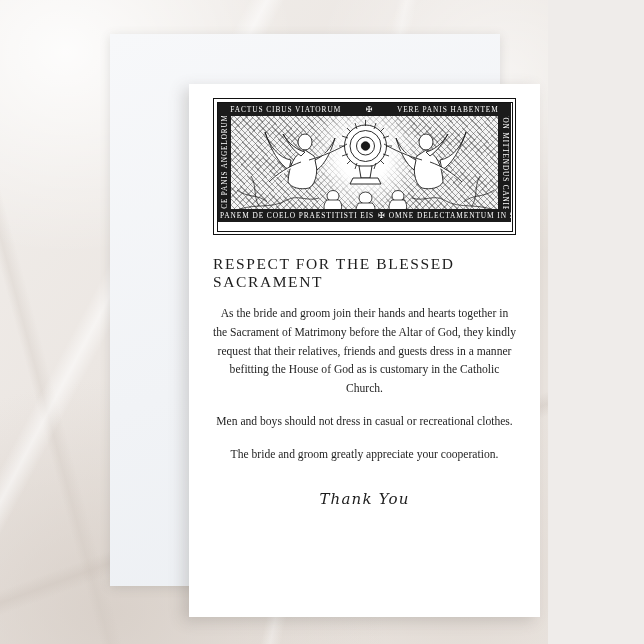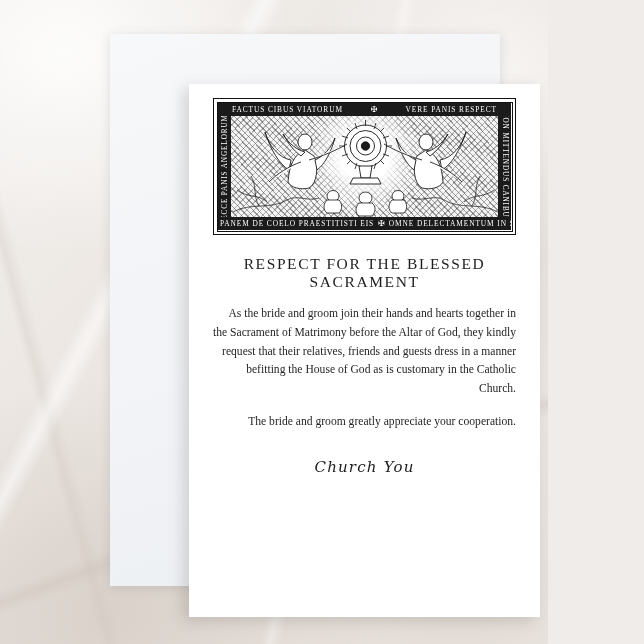--- a/index.html
+++ b/index.html
@@ -90,21 +90,21 @@
     font-family: "Liberation Serif", serif;
     font-size: 7.4px;
     letter-spacing: 0.9px;
     display: flex;
     align-items: center;
     justify-content: space-around;
     white-space: nowrap;
     overflow: hidden;
   }
   .banner.top { top: 4px; }
-  .banner.bottom { bottom: 4px; }
+  .banner.bottom { bottom: 12px; }
   .banner span { padding: 0 2px; }
   .banner .divider { letter-spacing: 0; font-size: 8px; }
 
   
   .side-banner {
     position: absolute;
     top: 17px;
     bottom: 17px;
     width: 13px;
     background: #1b1b1b;
@@ -136,35 +136,35 @@
       radial-gradient(circle at 50% 40%, #ffffff 0%, #ffffff 16%, rgba(255,255,255,0) 40%),
       repeating-linear-gradient(46deg, rgba(25,25,25,0.42) 0 1px, rgba(255,255,255,0) 1px 4px),
       repeating-linear-gradient(-46deg, rgba(25,25,25,0.30) 0 1px, rgba(255,255,255,0) 1px 5px),
       #f4f4f4;
     overflow: hidden;
   }
   .art svg { position: absolute; inset: 0; }
 
   
   .card-title {
-    text-align: center;
+    text-align: left;
     font-family: "Liberation Serif", serif;
     font-size: 15.5px;
     letter-spacing: 1.6px;
     color: #1d1d1d;
     margin: 20px 0 14px 0;
     font-weight: normal;
   }
   .body-text p {
     font-family: "Liberation Serif", serif;
     font-size: 11.6px;
     line-height: 1.62;
     color: #1f1f1f;
     margin: 0 0 14px 0;
-    text-align: right;
+    text-align: center;
   }
   .body-text p:last-child { margin-bottom: 8px; }
   .thank-you {
     text-align: center;
     margin-top: 26px;
     font-family: "DejaVu Serif", serif;
     font-style: italic;
     font-size: 15px;
     letter-spacing: 1.2px;
     color: #1c1c1c;
@@ -178,21 +178,21 @@
   <div class="back-card"></div>
 
   <div class="front-card">
 
     <div class="engraving">
       <div class="inner-rule"></div>
 
       <div class="banner top">
         <span>FACTUS CIBUS VIATORUM</span>
         <span class="divider">✠</span>
-        <span>VERE PANIS RESPECT</span>
+        <span>VERE PANIS HABENTEM</span>
       </div>
 
       <div class="side-banner left">
         <span class="vtext">ECCE PANIS ANGELORUM</span>
       </div>
 
       <div class="side-banner right">
         <span class="vtext">NON MITTENDUS CANIBUS</span>
       </div>
 
@@ -270,19 +270,20 @@
         <span>PANEM DE COELO PRAESTITISTI EIS</span>
         <span class="divider">✠</span>
         <span>OMNE DELECTAMENTUM IN SE HABENTEM</span>
       </div>
     </div>
 
     <h1 class="card-title">RESPECT FOR THE BLESSED SACRAMENT</h1>
 
     <div class="body-text">
       <p>As the bride and groom join their hands and hearts together in the Sacrament of Matrimony before the Altar of God, they kindly request that their relatives, friends and guests dress in a manner befitting the House of God as is customary in the Catholic Church.</p>
+      <p>Men and boys should not dress in casual or recreational clothes.</p>
       <p>The bride and groom greatly appreciate your cooperation.</p>
     </div>
 
-    <div class="thank-you">Church You</div>
+    <div class="thank-you">Thank You</div>
 
   </div>
 </div>
 
 </body></html>

